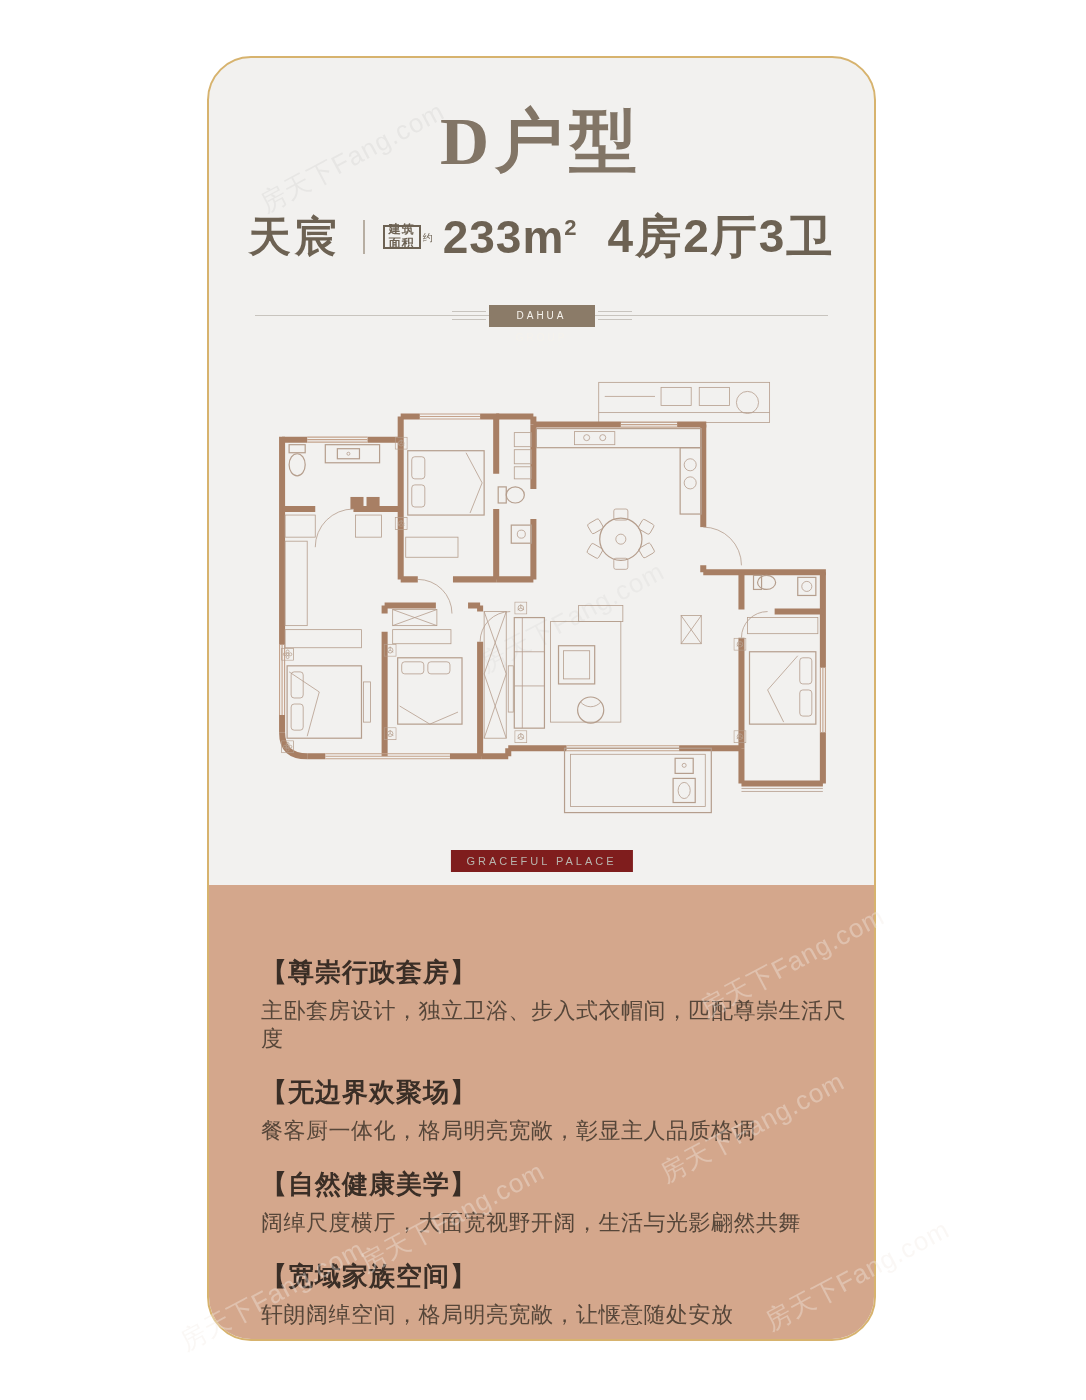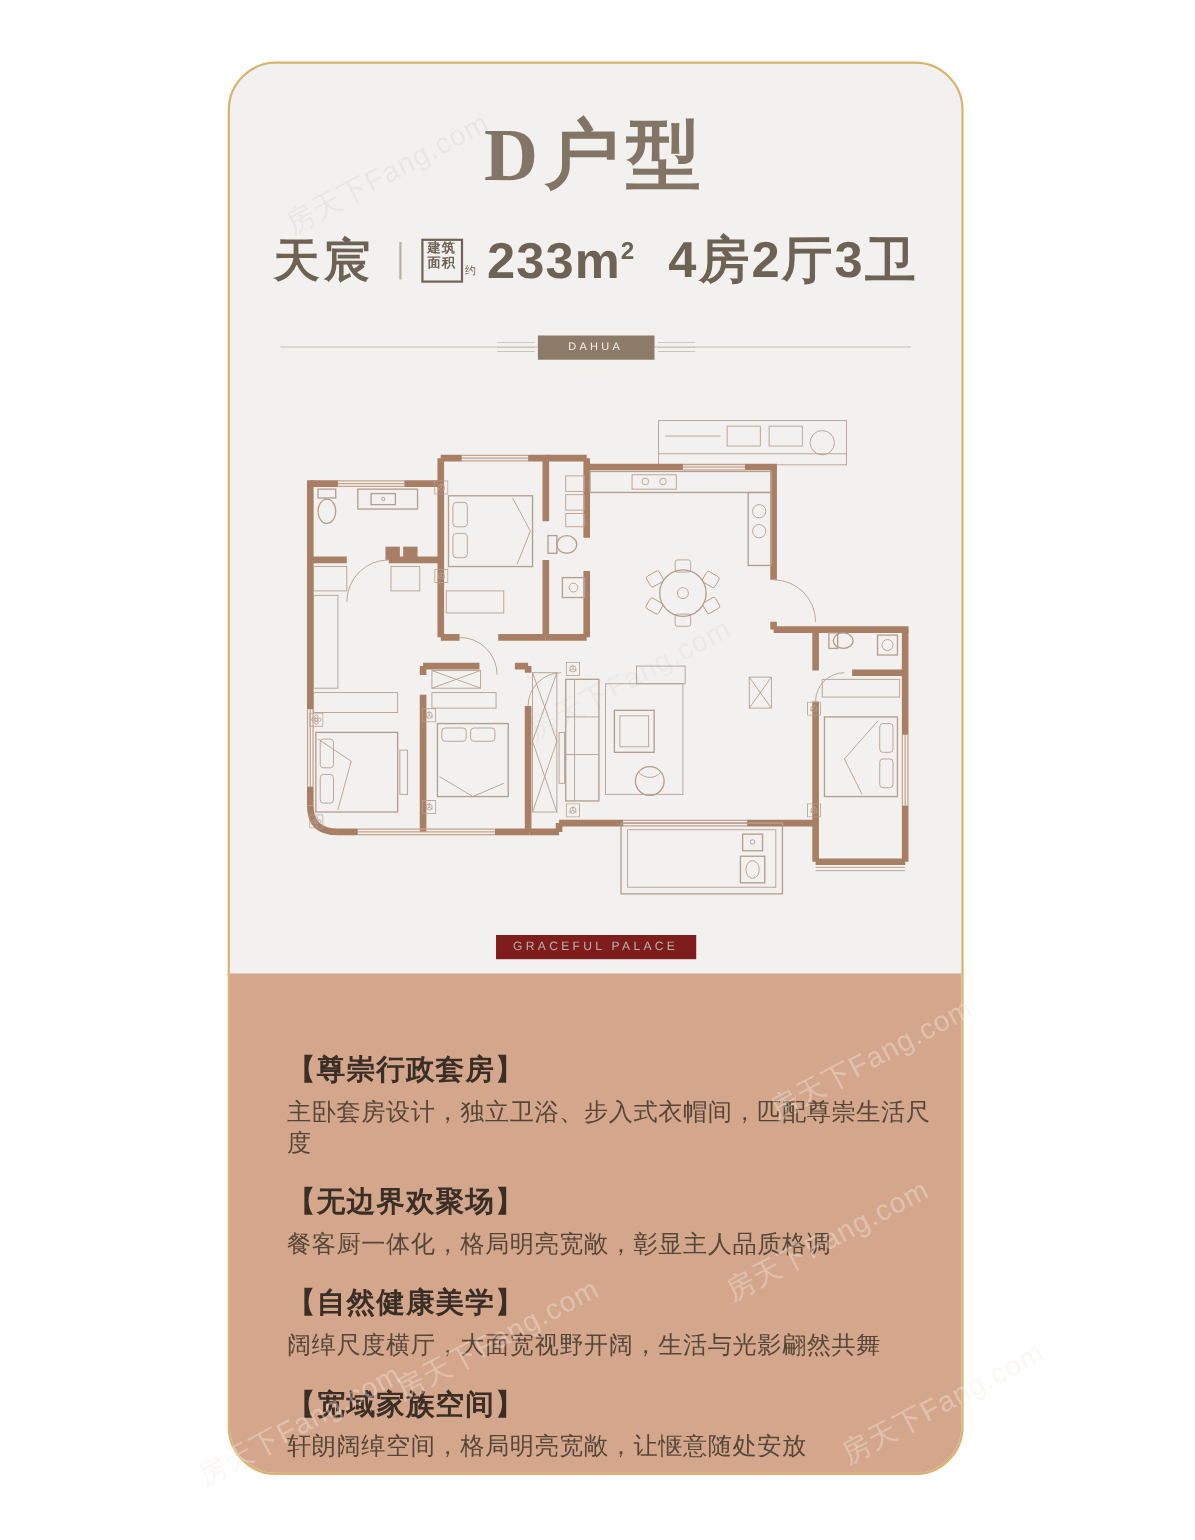--- a/index.html
+++ b/index.html
@@ -18,22 +18,22 @@
 
   .title{position:absolute;top:38px;left:0;width:100%;text-align:center;
     font-family:"Liberation Serif","DejaVu Serif",serif;
     font-size:68px;font-weight:700;color:var(--title);letter-spacing:6px;}
 
   .subtitle-row{position:absolute;top:148px;left:0;width:100%;
     display:flex;justify-content:center;align-items:center;color:var(--subtitle);}
   .project{font-family:Liberation Mono, monospace;font-size:42px;font-weight:600;letter-spacing:4px;}
   .vbar{width:2px;height:34px;background:#b7aea2;margin:0 18px 0 22px;}
   .area-label{display:flex;align-items:flex-end;}
-  .area-label .box{border:2px solid var(--subtitle);width:38px;height:40px;
-    display:flex;flex-direction:column;justify-content:flex-start;align-items:center;line-height:1.15;}
+  .area-label .box{border:2px solid var(--subtitle);width:38px;height:24px;
+    display:flex;flex-direction:column;justify-content:center;align-items:center;line-height:1.15;}
   .area-label .box span{font-size:12px;font-weight:700;letter-spacing:1px;}
   .area-label .approx{font-size:10px;margin-left:2px;padding-bottom:4px;}
   .area-number{font-size:46px;font-weight:700;margin-left:10px;letter-spacing:1px;}
   .area-number sup{font-size:22px;vertical-align:18px;}
   .rooms{font-size:46px;font-weight:700;margin-left:30px;letter-spacing:2px;}
 
   .divider-wrap{position:absolute;top:246px;left:46px;right:46px;height:24px;}
   .divider-line{position:absolute;top:11px;left:0;right:0;height:1px;background:var(--line);}
   .divider-stripe{position:absolute;top:7px;width:34px;height:9px;
     background:repeating-linear-gradient(to bottom,var(--line) 0 1px,transparent 1px 4px);}

